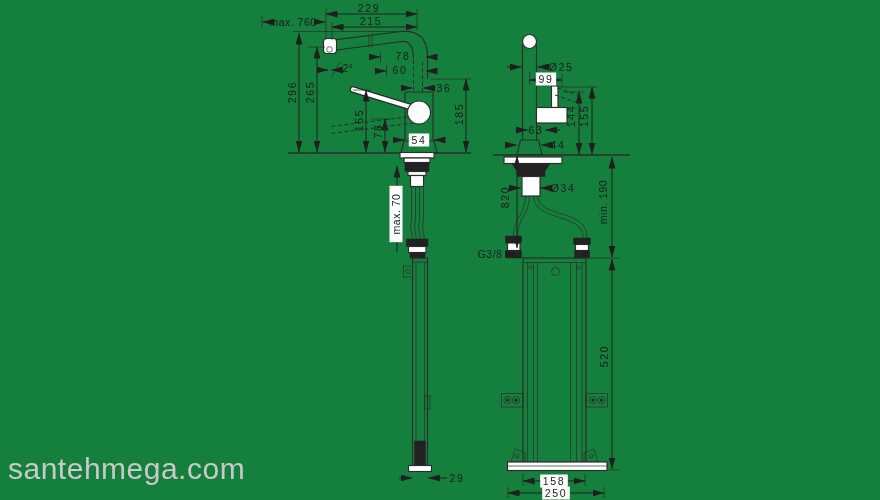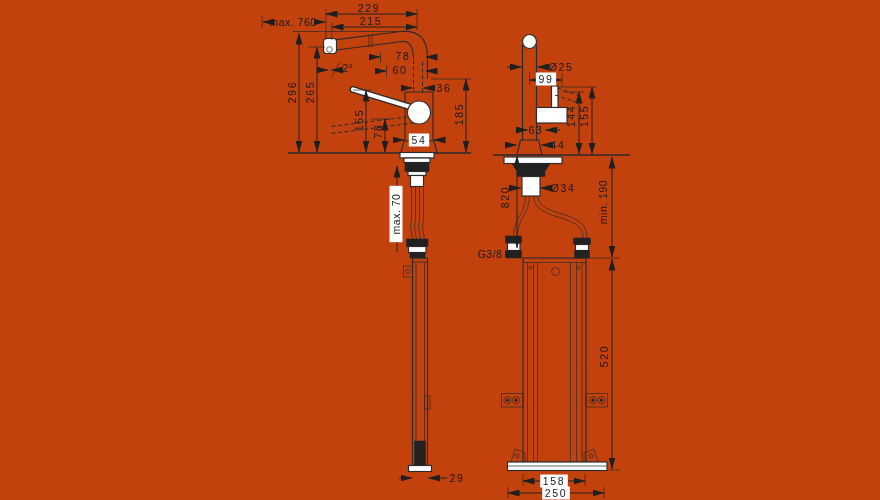--- a/index.html
+++ b/index.html
@@ -1,17 +1,17 @@
 <!DOCTYPE html>
 <html><head>
 <meta charset="utf-8">
 <style>
   html,body{margin:0;padding:0;background:#ffffff;width:880px;height:500px;overflow:hidden;
             font-family:"Liberation Sans", sans-serif;}
-  #stage{position:relative;width:880px;height:500px;background:#c2410c;}
+  #stage{position:relative;width:880px;height:500px;background:#15803d;}
   svg{position:absolute;left:0;top:0;}
   .ln{stroke:#2b2b2b;stroke-width:1.15;fill:none;stroke-linecap:square;}
   .thin{stroke:#2b2b2b;stroke-width:0.7;fill:none;}
   .thick{stroke:#2b2b2b;stroke-width:1.5;fill:none;}
   .dim{stroke:#1f1f1f;stroke-width:0.95;fill:none;}
   .dash{stroke:#2b2b2b;stroke-width:1;fill:none;stroke-dasharray:4 2.6;}
   .wfill{fill:#ffffff;stroke:#2b2b2b;stroke-width:1.15;}
   .dark{fill:#222222;stroke:#222222;stroke-width:0.5;}
   .lbl{font-family:"Liberation Sans", sans-serif;font-size:10.5px;fill:#1a1a1a;}
   .lblbg{fill:#ffffff;}
@@ -280,13 +280,14 @@
           <rect x="-13.8" y="-6.5" width="27.6" height="13" class="lblbg"></rect>
           <text class="lbl" text-anchor="middle" dy="3.6" letter-spacing="1.6">158</text>
         </g>
         <g transform="translate(556,493) rotate(0)">
           <rect x="-13.8" y="-6.5" width="27.6" height="13" class="lblbg"></rect>
           <text class="lbl" text-anchor="middle" dy="3.6" letter-spacing="1.6">250</text>
         </g>
       </g>
 </svg>
 
+<div id="watermark">santehmega.com</div>
 </div>
 
 </body></html>

